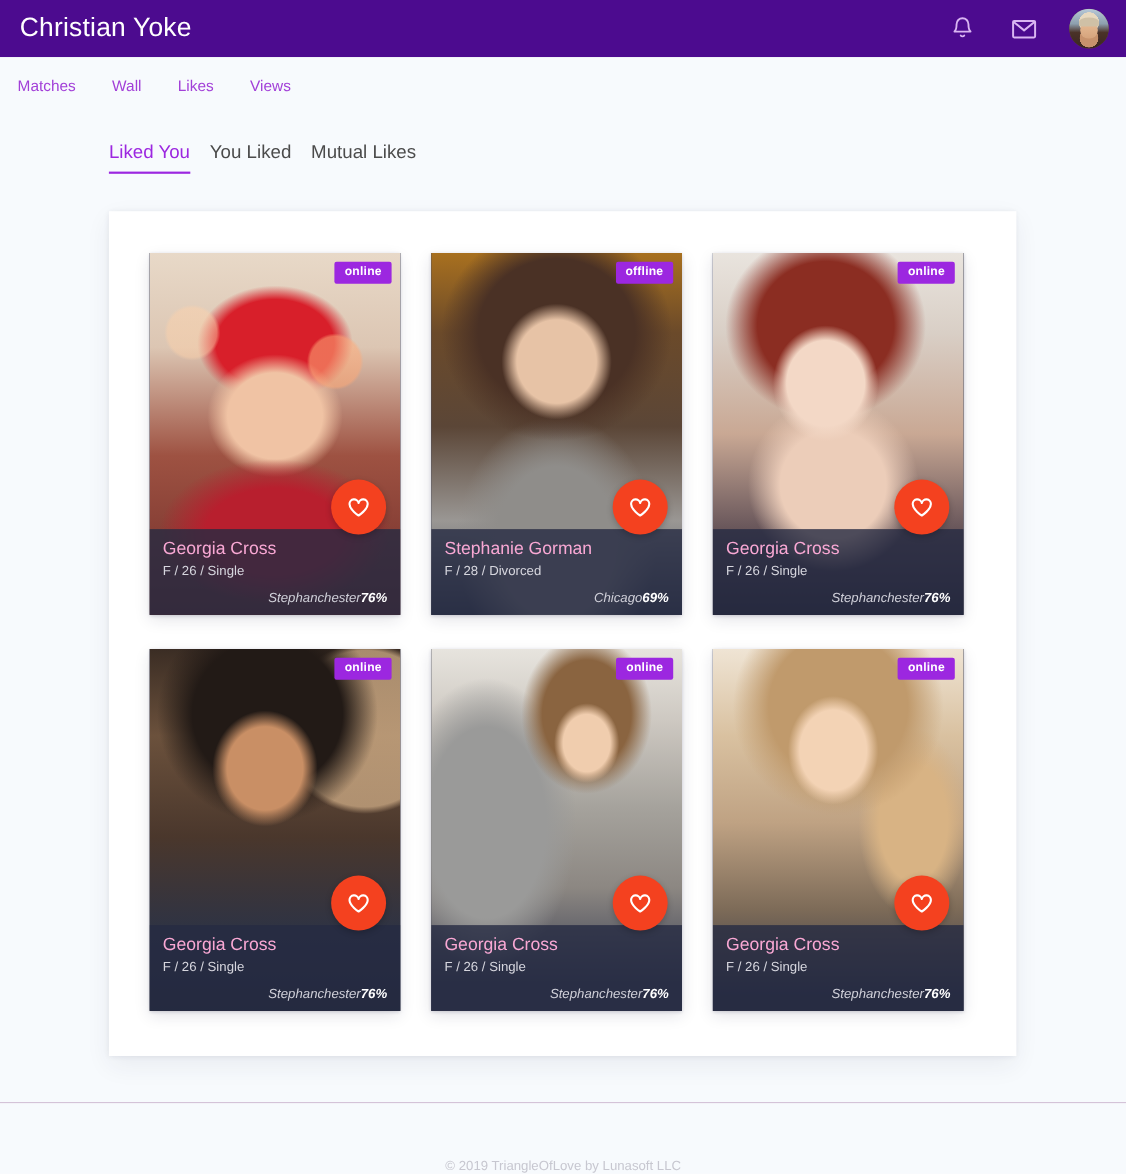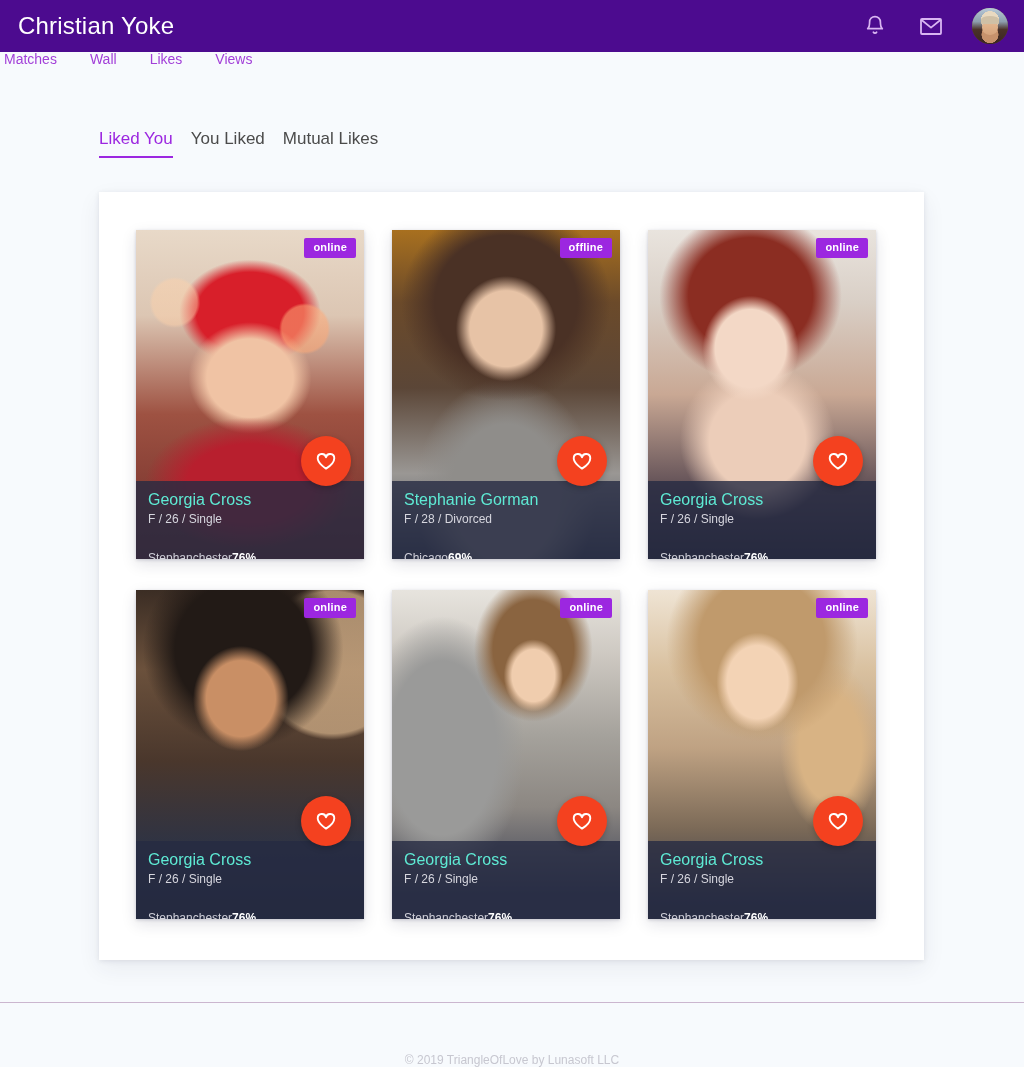--- a/index.html
+++ b/index.html
@@ -82,22 +82,22 @@
     left: 24%; top: 22%;
     width: 52%; height: 22%;
     border-radius: 50% 50% 12% 12%;
     background: #cfc0a6;
   }
 
   
   .navbar {
     height: 52px;
     display: flex;
-    align-items: flex-start;
-    padding-left: 4px;
+    align-items: center;
+    padding-left: 16px;
     gap: 33px;
     background: #f7fafd;
   }
 
   .nav-link {
     color: #a23fd8;
     font-size: 14px;
     text-decoration: none;
     cursor: pointer;
     line-height: 1;
@@ -248,38 +248,39 @@
   .card-info {
     position: absolute;
     left: 0; right: 0; bottom: 0;
     height: 78px;
     background: rgba(38, 42, 66, 0.80);
     padding: 9px 12px 0;
     z-index: 2;
   }
 
   .card-name {
-    color: #5eead4;
+    color: #f9a8d4;
     font-size: 16px;
     line-height: 1.25;
     white-space: nowrap;
   }
 
   .card-meta {
     color: #d6d6de;
     font-size: 12px;
     margin-top: 2px;
     line-height: 1.3;
   }
 
   .card-footer {
     display: flex;
     align-items: baseline;
-    justify-content: flex-start;
-    margin-top: 23px;
+    justify-content: flex-end;
+    margin-top: 8px;
+    font-style: italic;
   }
 
   .card-city {
     color: #cfcfd8;
     font-size: 12px;
   }
 
   .card-match {
     color: #ffffff;
     font-size: 12px;

